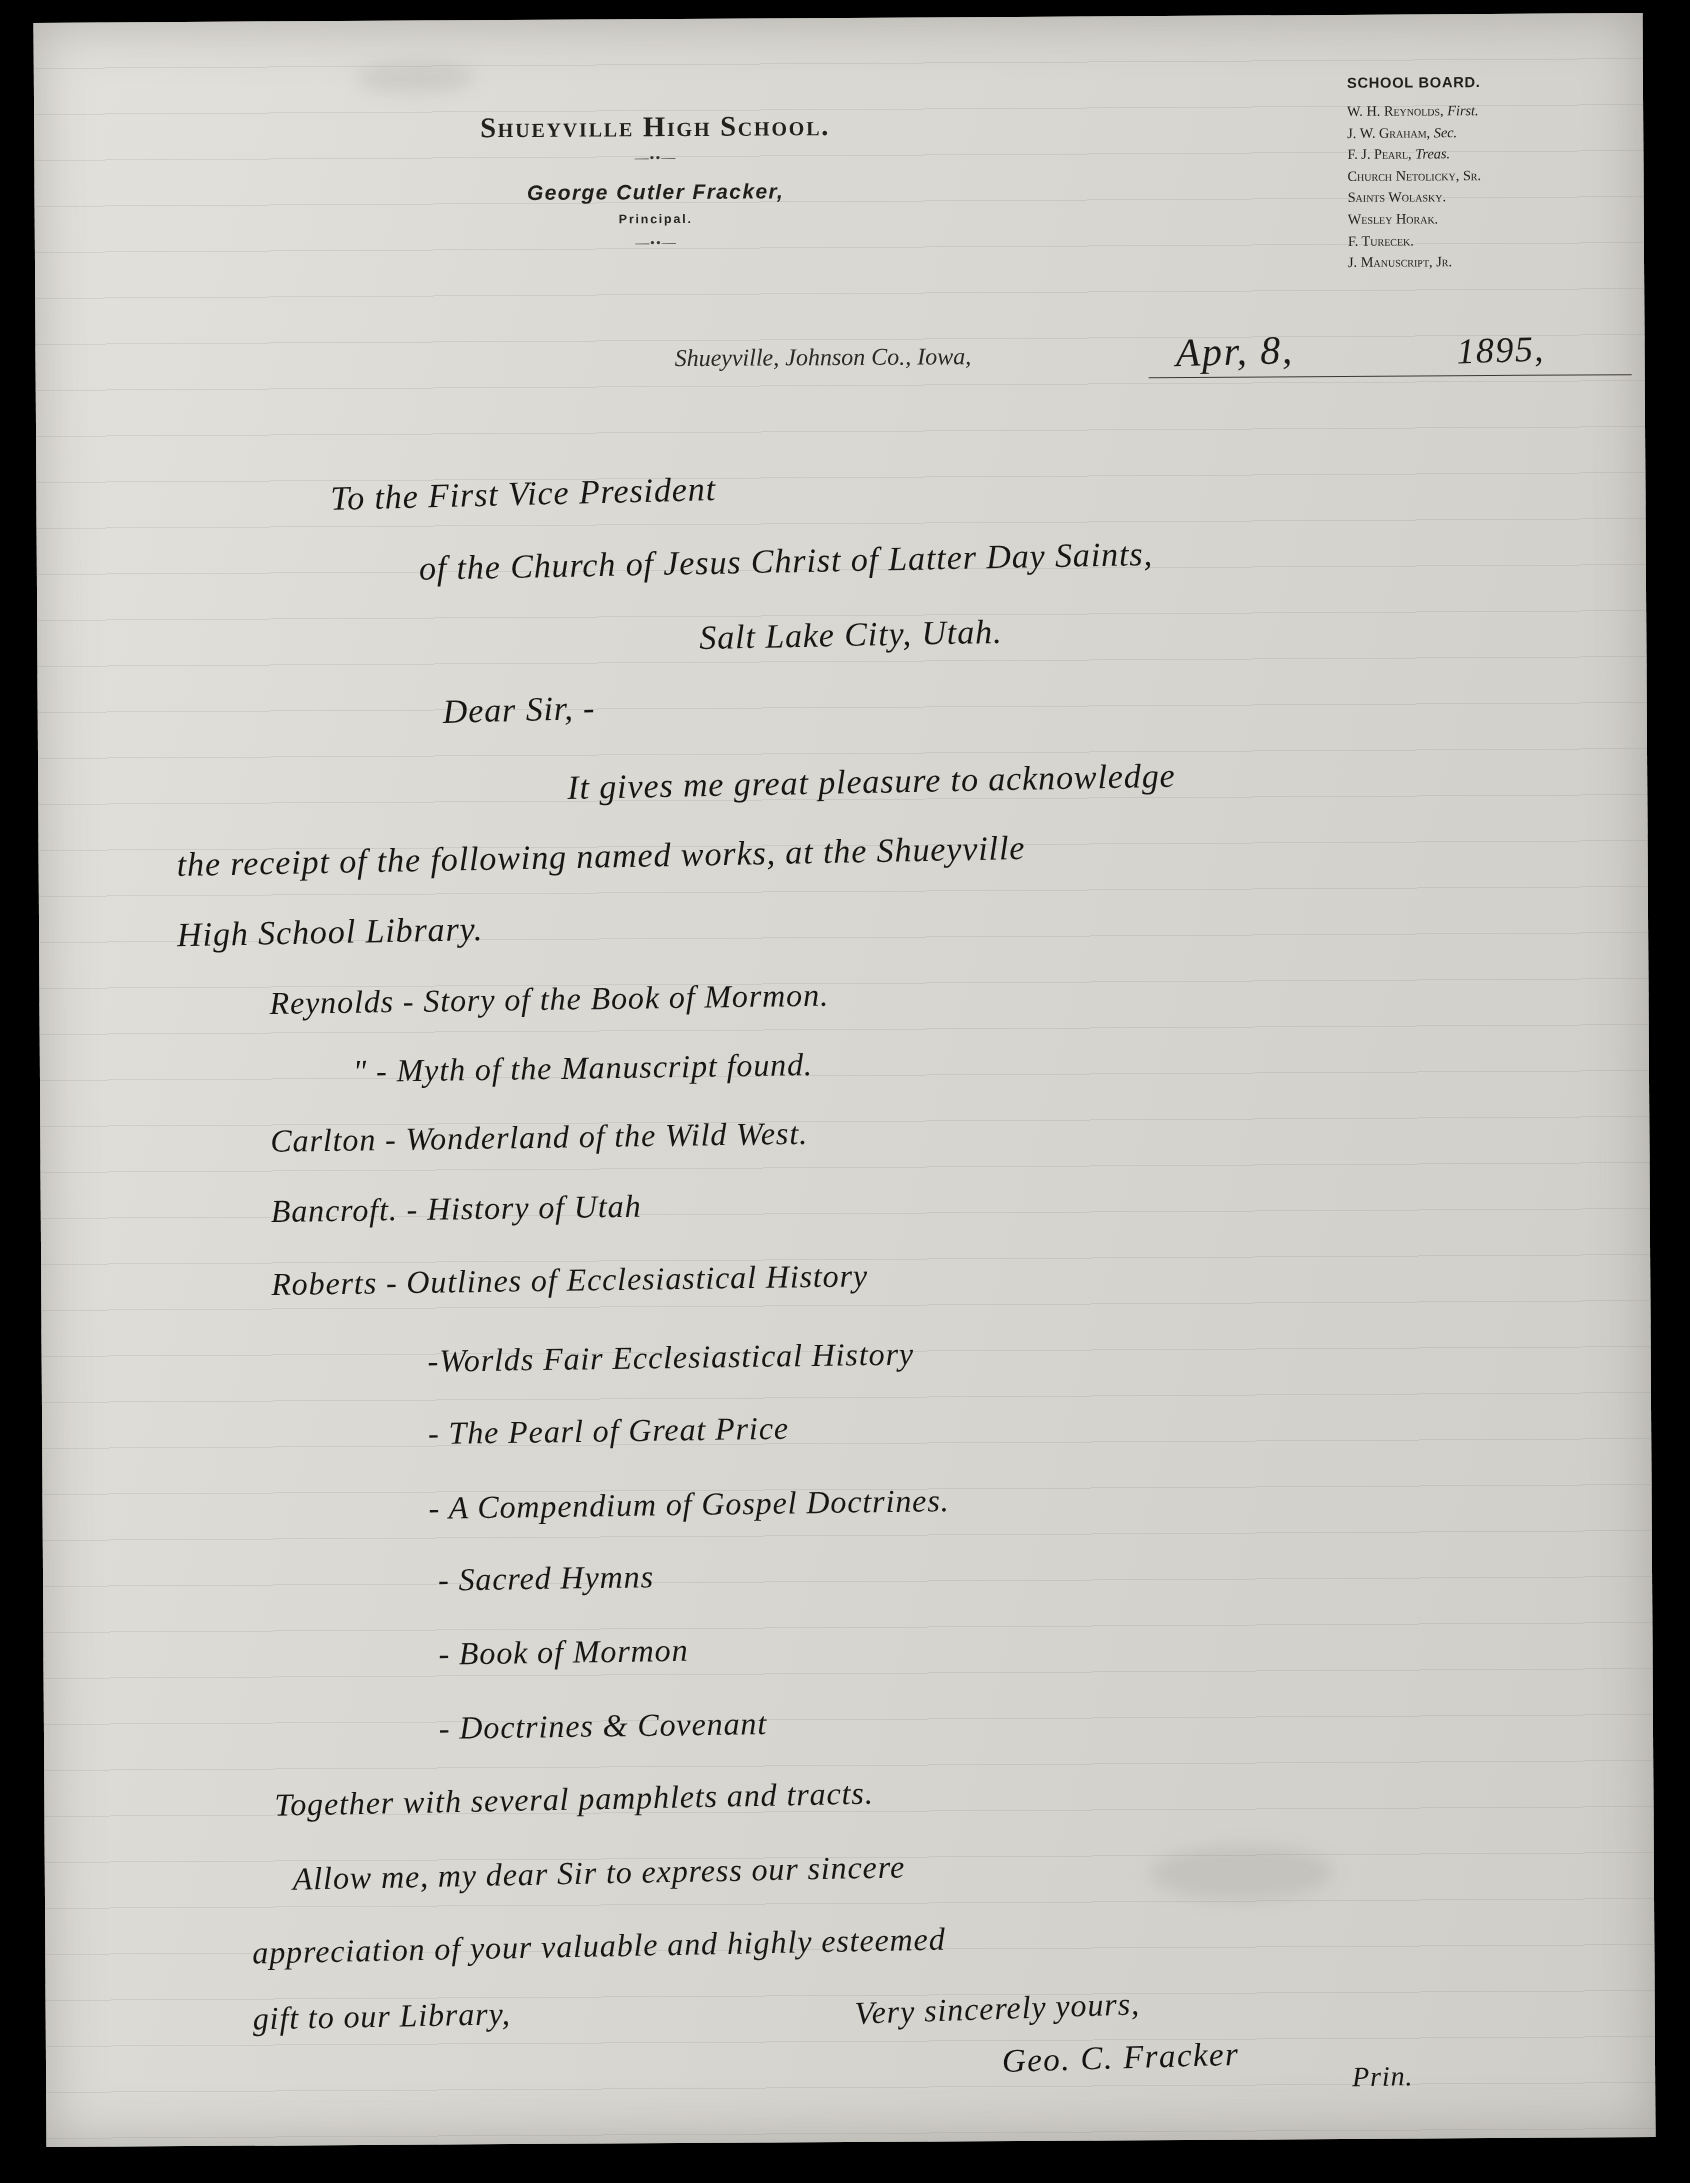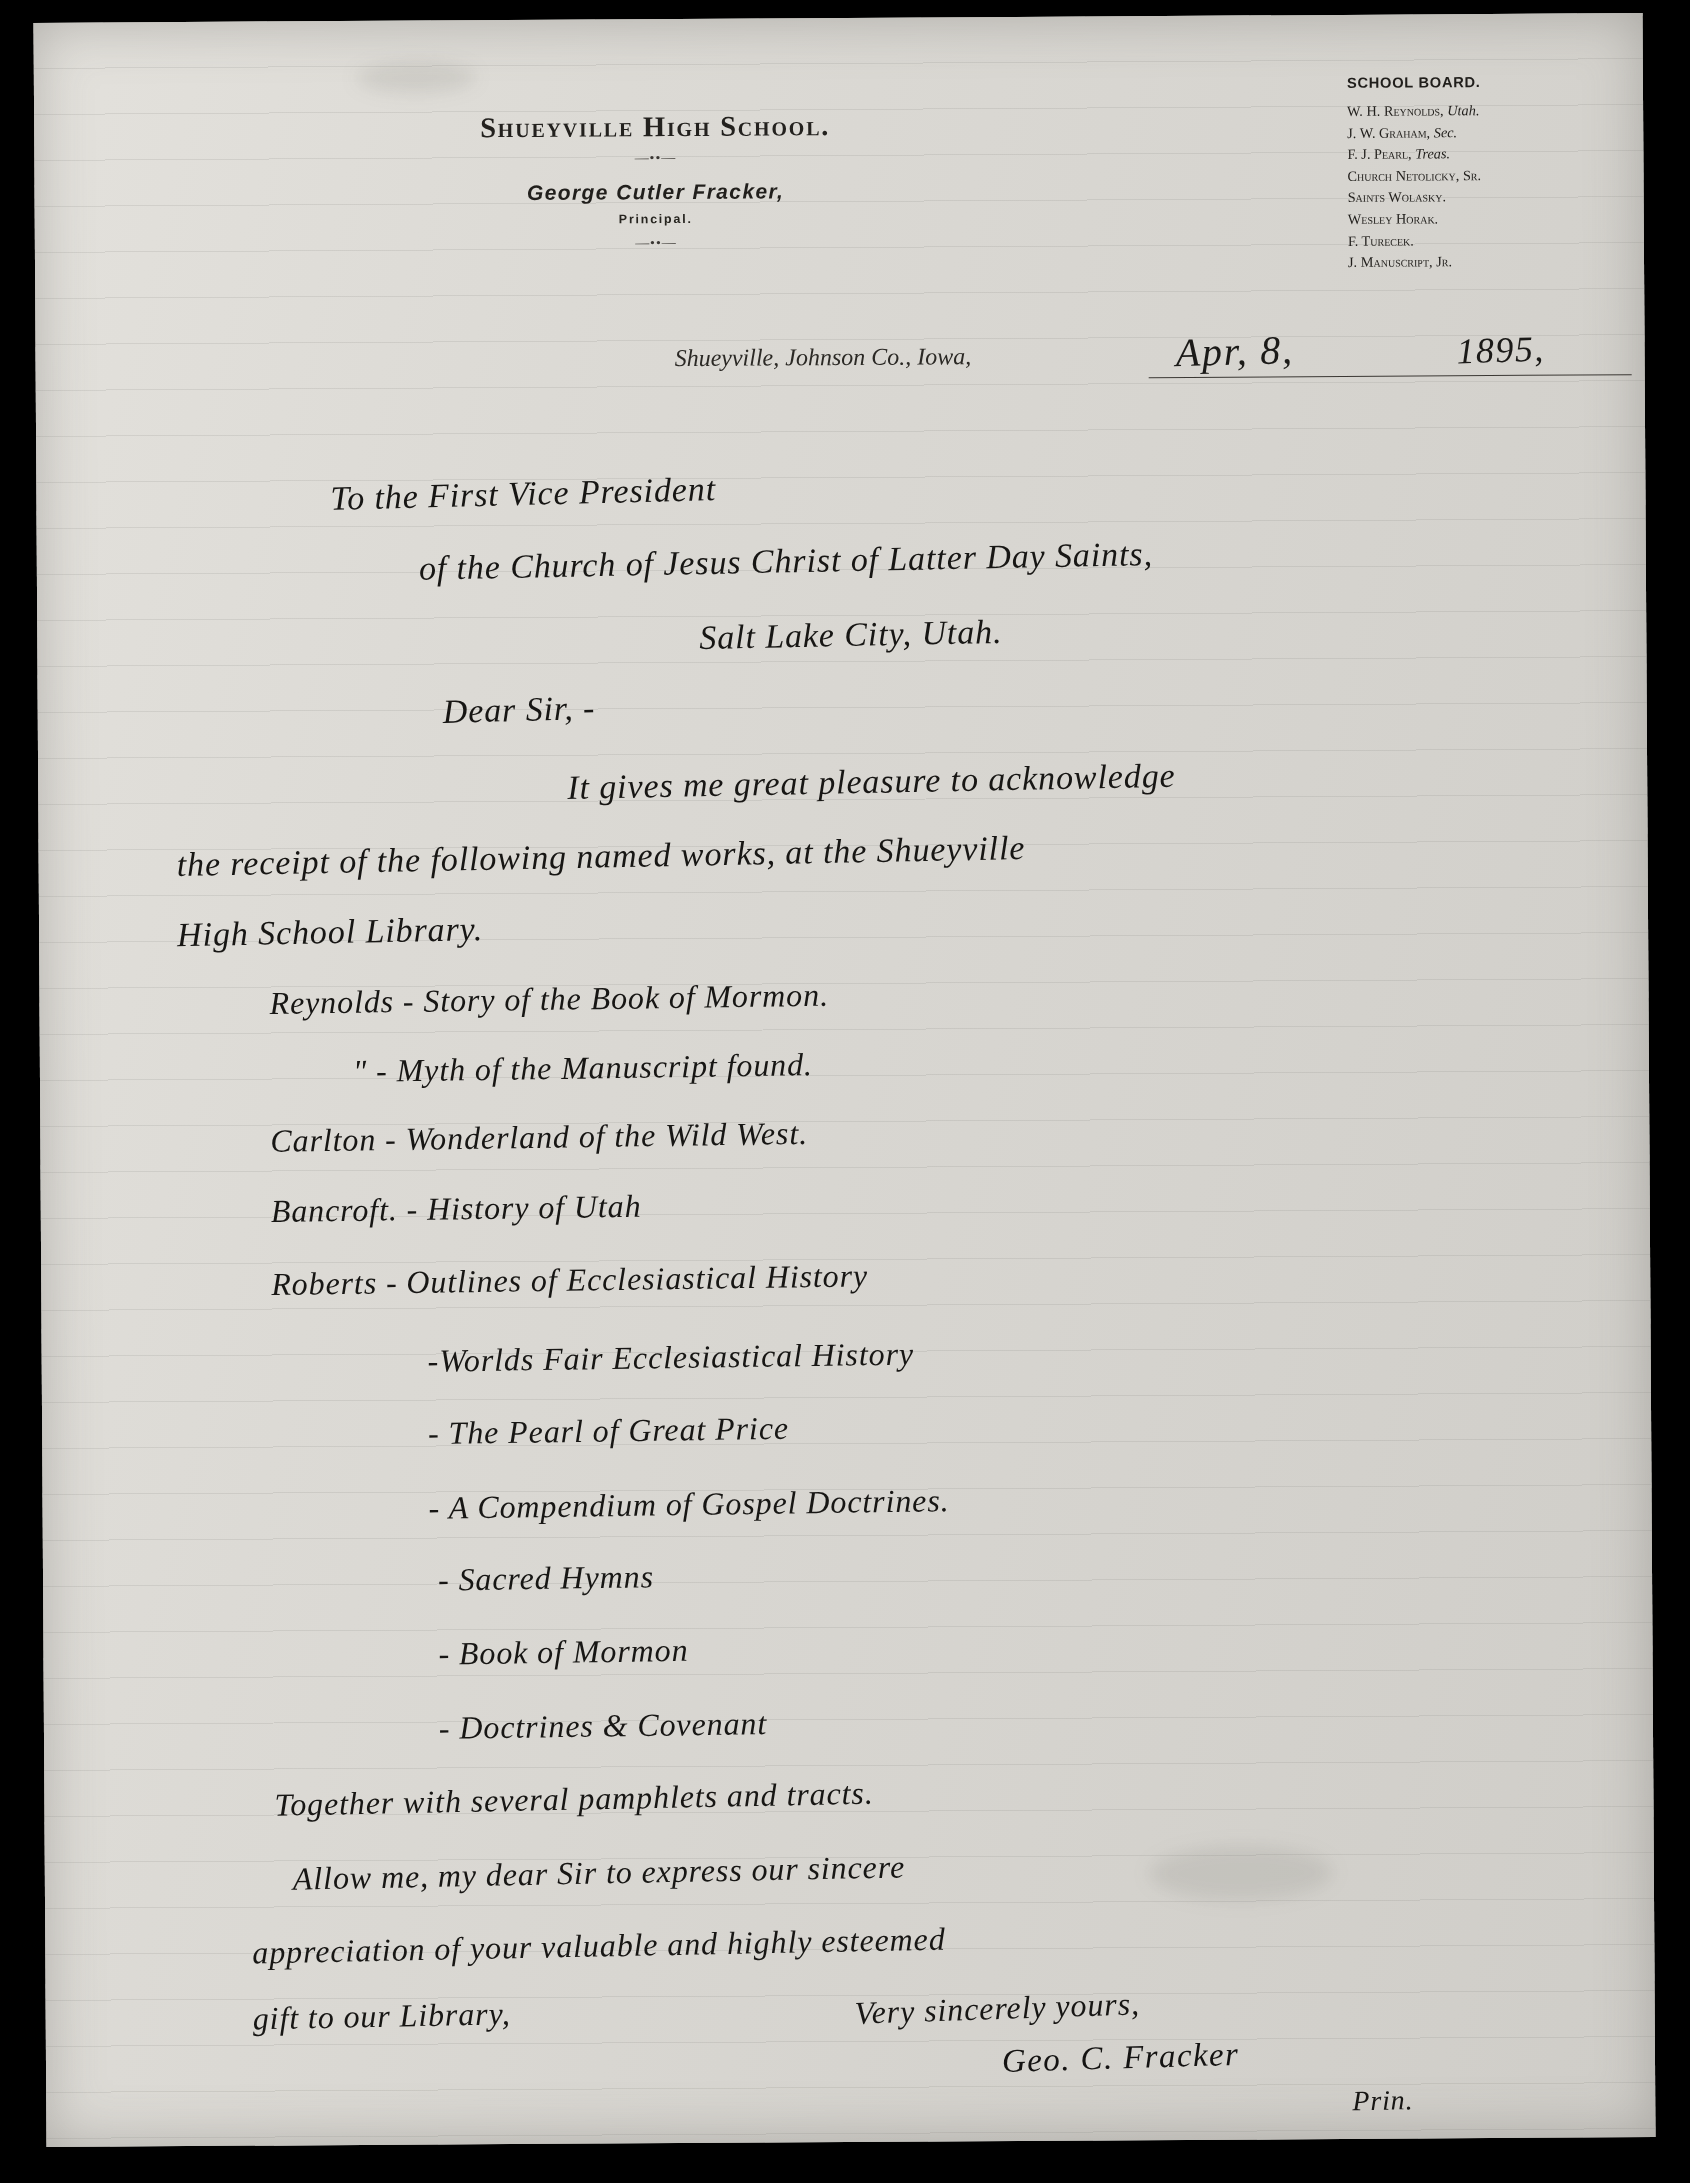--- a/index.html
+++ b/index.html
@@ -195,21 +195,21 @@
   .hw {
     position: absolute;
     font-family: "Liberation Serif", serif;
     font-style: italic;
     color: #171614;
     white-space: nowrap;
     letter-spacing: 0.9px;
   }
   .hw.l1 { font-size: 34px; }
   .hw.l2 { font-size: 32px; }
-  .hw.sm { font-size: 28px; margin-top: 24px; }
+  .hw.sm { font-size: 28px; }
 
   .tilt-a { transform: rotate(-1.1deg); }
   .tilt-b { transform: rotate(-0.8deg); }
   .tilt-c { transform: rotate(-1.6deg); }
   .tilt-d { transform: rotate(-0.5deg); }
 
   .sig {
     font-family: "Liberation Serif", serif;
     font-style: italic;
     font-size: 33px;
@@ -243,21 +243,21 @@
       <div class="lh-orn one">—••—</div>
       <div class="lh-name">George Cutler Fracker,</div>
       <div class="lh-role">Principal.</div>
       <div class="lh-orn two">—••—</div>
     </div>
 
     <div id="board">
       <div class="board-head">SCHOOL BOARD.</div>
       <div class="member">
         <span>W. H. Reynolds,</span>
-        <span class="ttl">Utah.</span>
+        <span class="ttl">First.</span>
       </div>
       <div class="member">
         <span>J. W. Graham,</span>
         <span class="ttl">Sec.</span>
       </div>
       <div class="member">
         <span>F. J. Pearl,</span>
         <span class="ttl">Treas.</span>
       </div>
       <div class="member">

